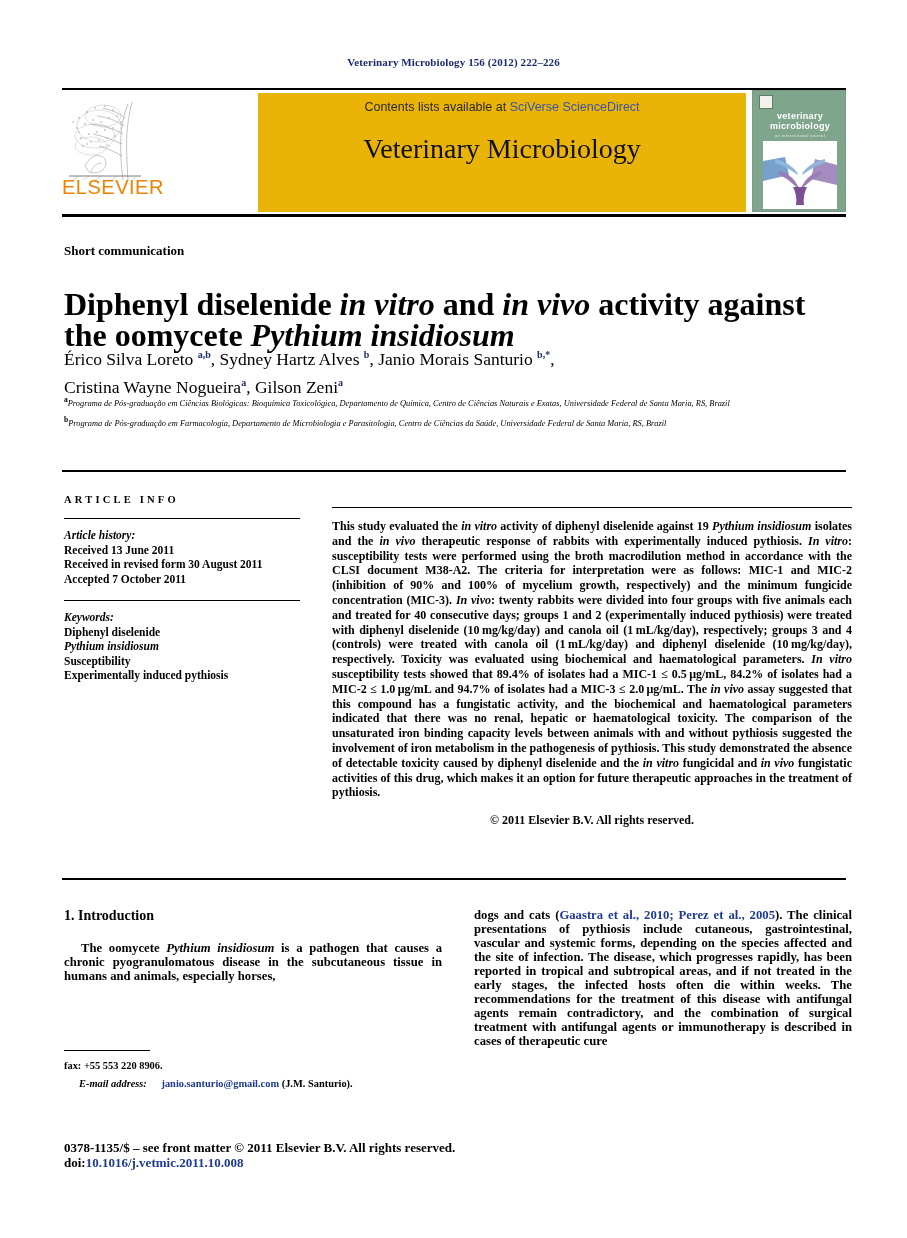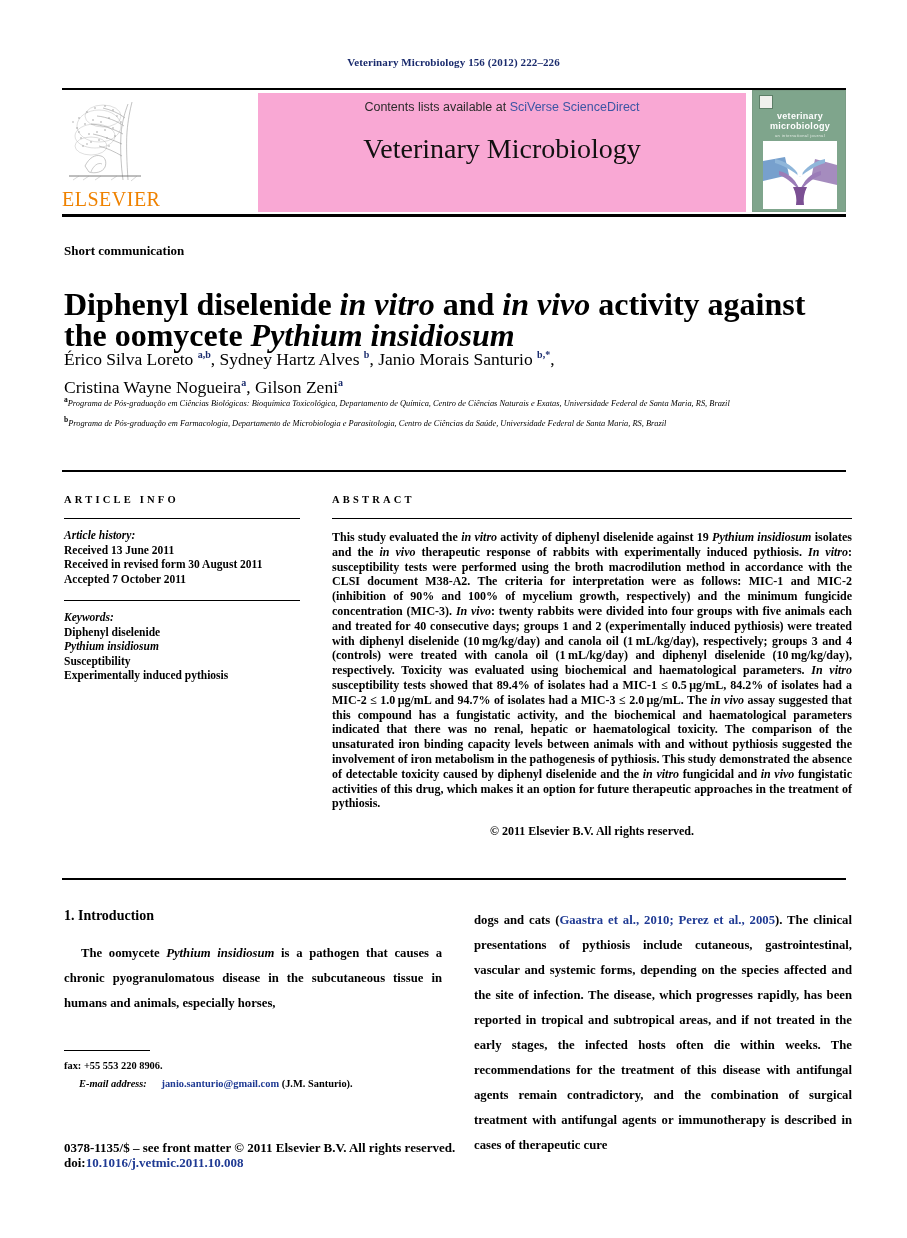--- a/index.html
+++ b/index.html
@@ -38,31 +38,31 @@
     background: #000;
   }
   .elsevier-logo {
     position: absolute; left: 0; top: 8px; width: 86px; height: 118px;
   }
   .tree-box {
     position: absolute; left: 3px; top: 0; width: 80px; height: 88px;
     overflow: hidden;
   }
   .elsevier-word {
-    position: absolute; left: 0; top: 92px; width: 86px;
+    position: absolute; left: 0; top: 80px; width: 86px;
     text-align: center;
-    font-family: Liberation Serif, serif;
+    font-family: Liberation Sans, sans-serif;
     font-size: 20px;
     letter-spacing: 0.5px;
     color: #ef8200;
     font-weight: normal;
   }
   .grey-panel {
     position: absolute; left: 196px; top: 5px; width: 488px; height: 119px;
-    background: #f9a8d4;
+    background: #eab308;
     text-align: center;
   }
   .contents-line {
     position: absolute; left: 0; top: 7px; width: 488px;
     font-family: "Liberation Sans", sans-serif;
     font-size: 12.5px;
     color: #2b2b2b;
   }
   .contents-line .sd { color: #3b55a4; }
   .journal-title {
@@ -178,21 +178,21 @@
   .body-col-r {
     position: absolute; left: 474px; top: 908px; width: 378px;
   }
   h2.bodyhead {
     margin: 0 0 17px 0;
     font-family: "Liberation Serif", serif;
     font-size: 14px; font-weight: bold;
   }
   .bodytext {
     font-family: "Liberation Serif", serif;
-    font-size: 12.7px; line-height: 25px;
+    font-size: 12.7px; line-height: 14px;
     text-align: justify;
     font-weight: bold;
     margin: 0;
   }
   .bodytext.indent { text-indent: 17px; }
   .bodytext i { font-style: italic; }
   .cite { color: #1f3a93; }
 
   
   .footnote-rule {
@@ -345,21 +345,20 @@
     <div class="info-block">
       <div class="hdr">Keywords:</div>
       <div>Diphenyl diselenide</div>
       <div class="it">Pythium insidiosum</div>
       <div>Susceptibility</div>
       <div>Experimentally induced pythiosis</div>
     </div>
   </div>
 
   <div class="col-abs">
-    <div class="sechead">ABSTRACT</div>
     <div class="thinrule"></div>
     <div class="abstract-text"><span>This study evaluated the </span><i>in vitro</i><span> activity of diphenyl diselenide against 19 </span><i>Pythium insidiosum</i><span> isolates and the </span><i>in vivo</i><span> therapeutic response of rabbits with experimentally induced pythiosis. </span><i>In vitro</i><span>: susceptibility tests were performed using the broth macrodilution method in accordance with the CLSI document M38-A2. The criteria for interpretation were as follows: MIC-1 and MIC-2 (inhibition of 90% and 100% of mycelium growth, respectively) and the minimum fungicide concentration (MIC-3). </span><i>In vivo</i><span>: twenty rabbits were divided into four groups with five animals each and treated for 40 consecutive days; groups 1 and 2 (experimentally induced pythiosis) were treated with diphenyl diselenide (10 mg/kg/day) and canola oil (1 mL/kg/day), respectively; groups 3 and 4 (controls) were treated with canola oil (1 mL/kg/day) and diphenyl diselenide (10 mg/kg/day), respectively. Toxicity was evaluated using biochemical and haematological parameters. </span><i>In vitro</i><span> susceptibility tests showed that 89.4% of isolates had a MIC-1 ≤ 0.5 μg/mL, 84.2% of isolates had a MIC-2 ≤ 1.0 μg/mL and 94.7% of isolates had a MIC-3 ≤ 2.0 μg/mL. The </span><i>in vivo</i><span> assay suggested that this compound has a fungistatic activity, and the biochemical and haematological parameters indicated that there was no renal, hepatic or haematological toxicity. The comparison of the unsaturated iron binding capacity levels between animals with and without pythiosis suggested the involvement of iron metabolism in the pathogenesis of pythiosis. This study demonstrated the absence of detectable toxicity caused by diphenyl diselenide and the </span><i>in vitro</i><span> fungicidal and </span><i>in vivo</i><span> fungistatic activities of this drug, which makes it an option for future therapeutic approaches in the treatment of pythiosis.</span></div>
     <div class="copyline">© 2011 Elsevier B.V. All rights reserved.</div>
   </div>
 
   <div class="rule-wide" style="top:878px"></div>
 
   <div class="body-col-l">
     <h2 class="bodyhead">1. Introduction</h2>
     <p class="bodytext indent"><span>The oomycete </span><i>Pythium insidiosum</i><span> is a pathogen that causes a chronic pyogranulomatous disease in the subcutaneous tissue in humans and animals, especially horses,</span></p>

